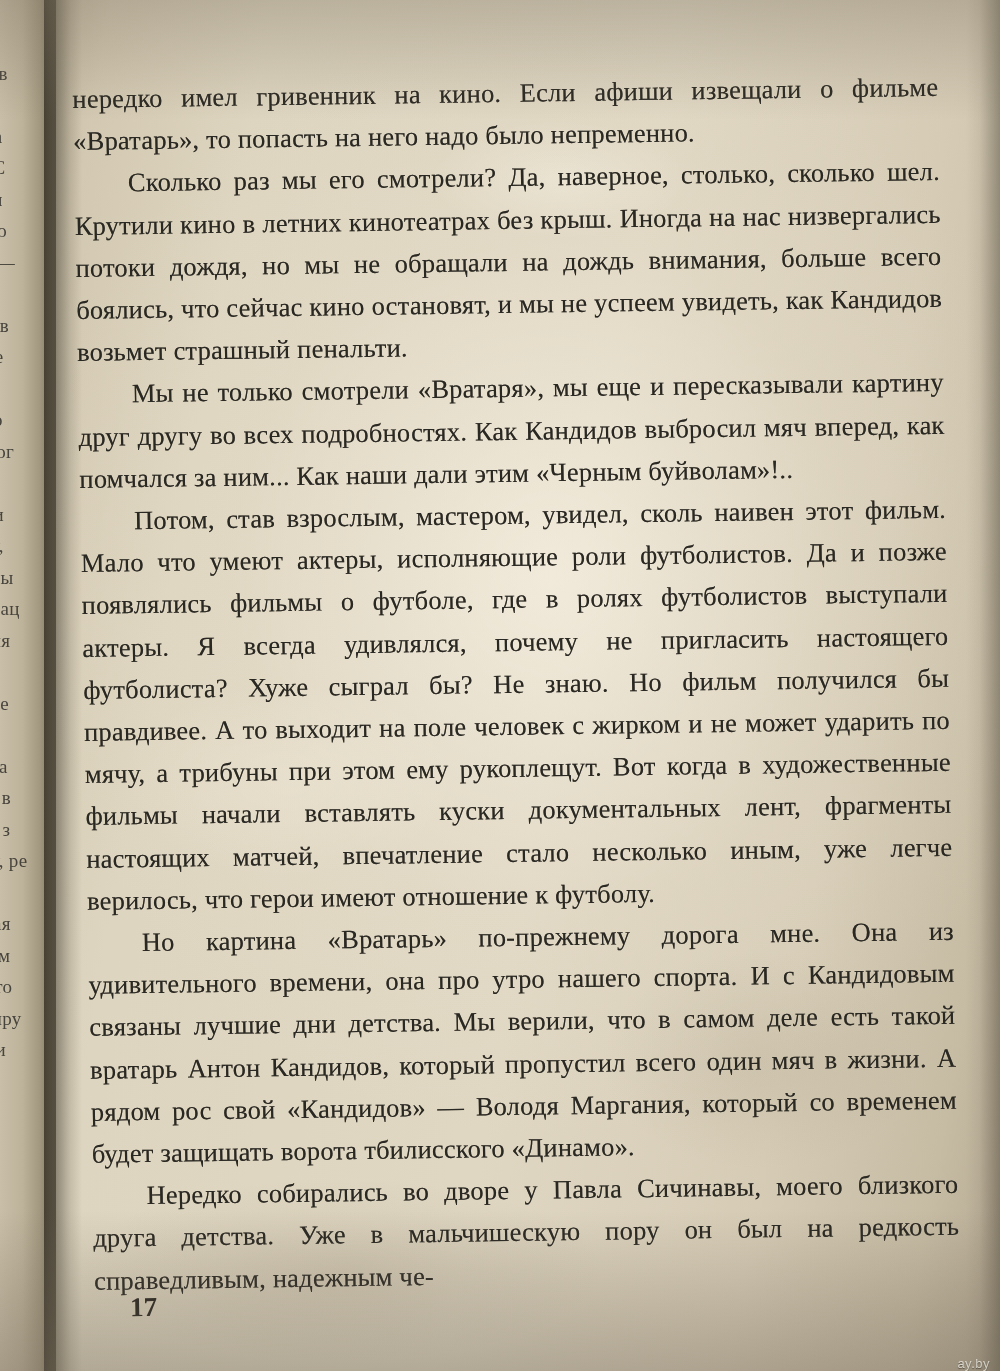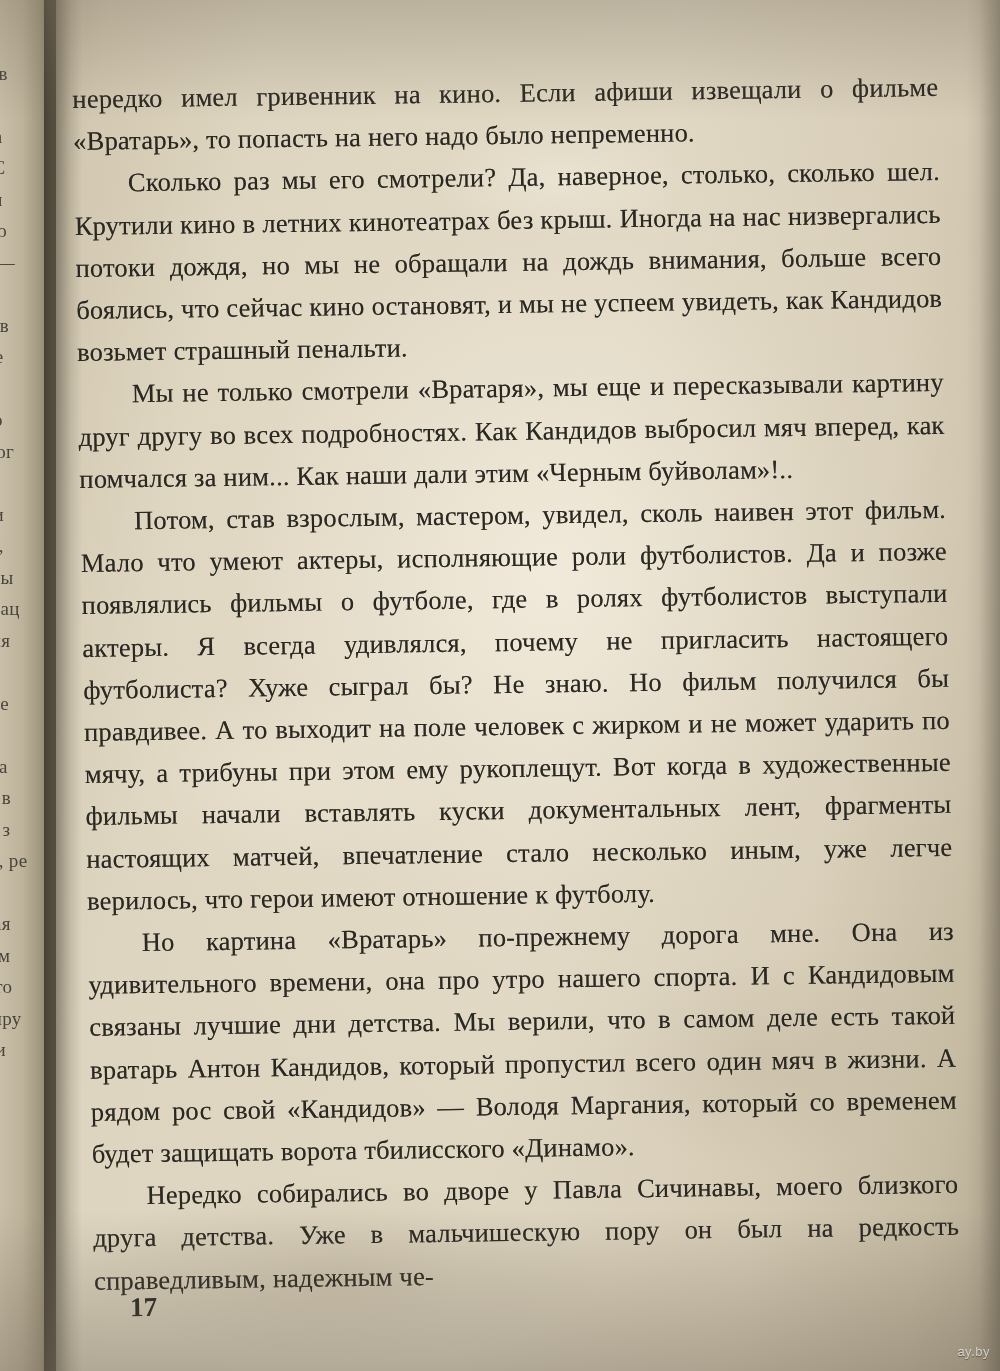--- a/index.html
+++ b/index.html
@@ -126,21 +126,21 @@
   }
   #b1 { left: 430px; top: 120px; width: 260px; height: 120px; background: radial-gradient(ellipse at center, rgba(255,252,240,0.30), rgba(255,252,240,0) 70%); }
   #b2 { left: 120px; top: 680px; width: 340px; height: 200px; background: radial-gradient(ellipse at center, rgba(255,250,235,0.22), rgba(255,250,235,0) 70%); }
   #b3 { left: 600px; top: 950px; width: 320px; height: 220px; background: radial-gradient(ellipse at center, rgba(160,148,124,0.18), rgba(160,148,124,0) 70%); }
   #b4 { left: 80px; top: 1180px; width: 520px; height: 180px; background: radial-gradient(ellipse at center, rgba(150,138,114,0.20), rgba(150,138,114,0) 72%); }
 
   
   #watermark {
     position: absolute;
     right: 10px;
-    bottom: 12px;
+    bottom: 0;
     font-family: "Liberation Sans", sans-serif;
     font-size: 13px;
     color: rgba(250,248,240,0.72);
     letter-spacing: 0.5px;
     text-shadow: 0 1px 1px rgba(0,0,0,0.45);
   }
 </style>
 </head>
 <body>
 

